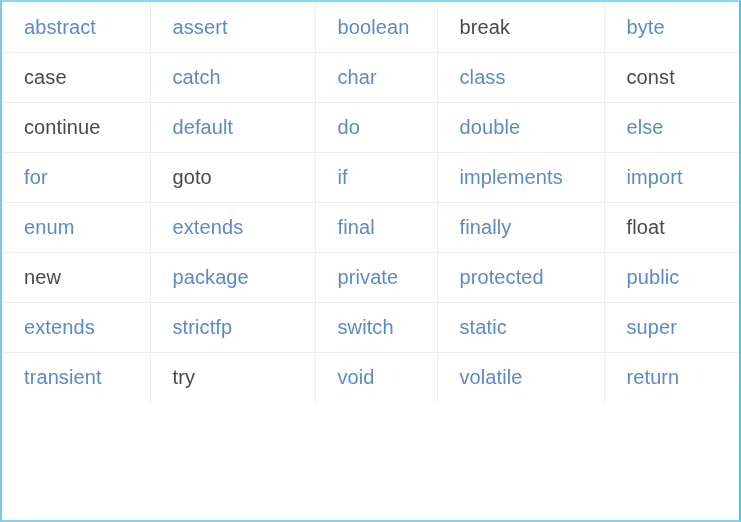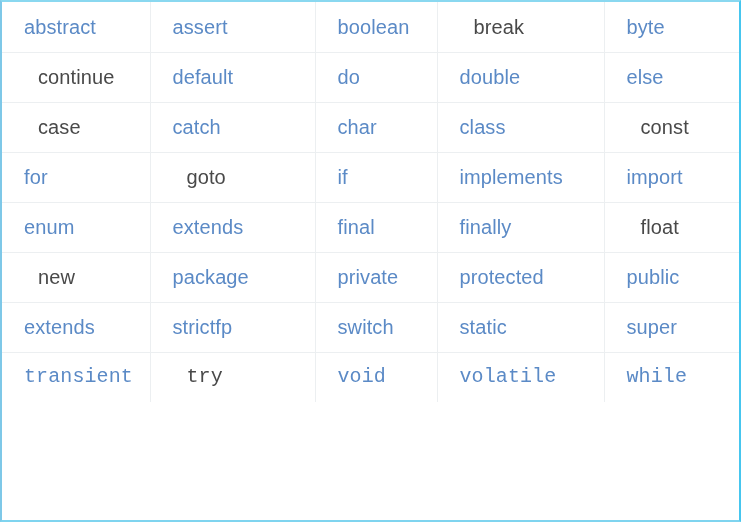--- a/index.html
+++ b/index.html
@@ -67,33 +67,31 @@
     overflow: hidden;
   }
   table.kw tr td:last-child {
     border-right: none;
   }
   table.kw tr:first-child td {
     border-top: none;
   }
   table.kw tr:last-child td {
     border-bottom: none;
-    font-family: Liberation Mono, monospace;
   }
 
   .kw-link {
     color: #5b8ac6;
     text-decoration: none;
     cursor: pointer;
     font-weight: 400;
   }
   .kw-plain {
     color: #494949;
     font-weight: 500;
-    margin-left: 14px;
   }
 
   
   table.kw td.first-col { padding-left: 22px; }
 </style>
 </head>
 <body>
 
 <div class="frame">
   <div class="table-wrap">
@@ -107,32 +105,32 @@
       </colgroup>
       <tbody id="kw-body">
           <tr>
             <td class="first-col"><a class="kw-link" href="#">abstract</a></td>
             <td><a class="kw-link" href="#">assert</a></td>
             <td><a class="kw-link" href="#">boolean</a></td>
             <td><span class="kw-plain">break</span></td>
             <td><a class="kw-link" href="#">byte</a></td>
           </tr>
           <tr>
+            <td class="first-col"><span class="kw-plain">case</span></td>
+            <td><a class="kw-link" href="#">catch</a></td>
+            <td><a class="kw-link" href="#">char</a></td>
+            <td><a class="kw-link" href="#">class</a></td>
+            <td><span class="kw-plain">const</span></td>
+          </tr>
+          <tr>
             <td class="first-col"><span class="kw-plain">continue</span></td>
             <td><a class="kw-link" href="#">default</a></td>
             <td><a class="kw-link" href="#">do</a></td>
             <td><a class="kw-link" href="#">double</a></td>
             <td><a class="kw-link" href="#">else</a></td>
-          </tr>
-          <tr>
-            <td class="first-col"><span class="kw-plain">case</span></td>
-            <td><a class="kw-link" href="#">catch</a></td>
-            <td><a class="kw-link" href="#">char</a></td>
-            <td><a class="kw-link" href="#">class</a></td>
-            <td><span class="kw-plain">const</span></td>
           </tr>
           <tr>
             <td class="first-col"><a class="kw-link" href="#">for</a></td>
             <td><span class="kw-plain">goto</span></td>
             <td><a class="kw-link" href="#">if</a></td>
             <td><a class="kw-link" href="#">implements</a></td>
             <td><a class="kw-link" href="#">import</a></td>
           </tr>
           <tr>
             <td class="first-col"><a class="kw-link" href="#">enum</a></td>
@@ -153,18 +151,18 @@
             <td><a class="kw-link" href="#">strictfp</a></td>
             <td><a class="kw-link" href="#">switch</a></td>
             <td><a class="kw-link" href="#">static</a></td>
             <td><a class="kw-link" href="#">super</a></td>
           </tr>
           <tr>
             <td class="first-col"><a class="kw-link" href="#">transient</a></td>
             <td><span class="kw-plain">try</span></td>
             <td><a class="kw-link" href="#">void</a></td>
             <td><a class="kw-link" href="#">volatile</a></td>
-            <td><a class="kw-link" href="#">while</a></td>
+            <td><a class="kw-link" href="#">return</a></td>
           </tr>
         </tbody>
     </table>
   </div>
 </div>
 
 </body></html>

